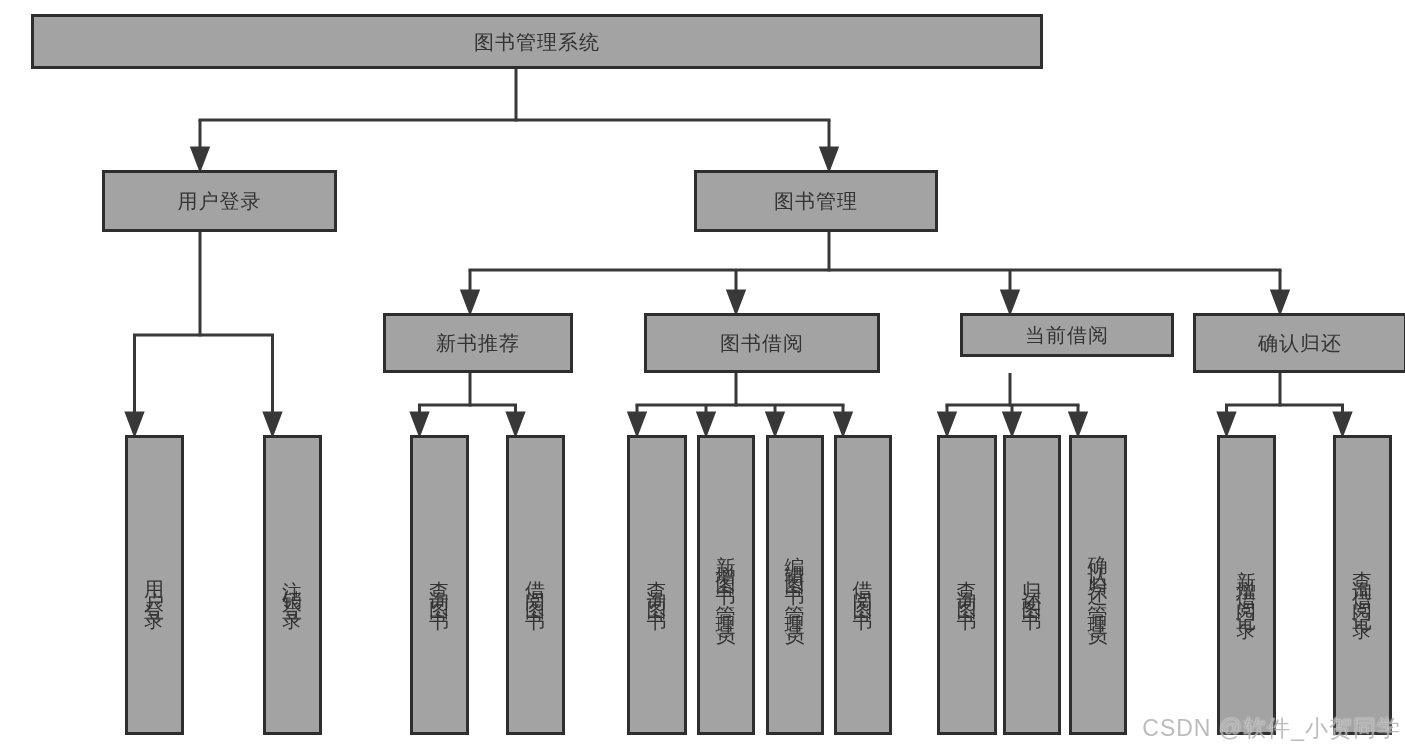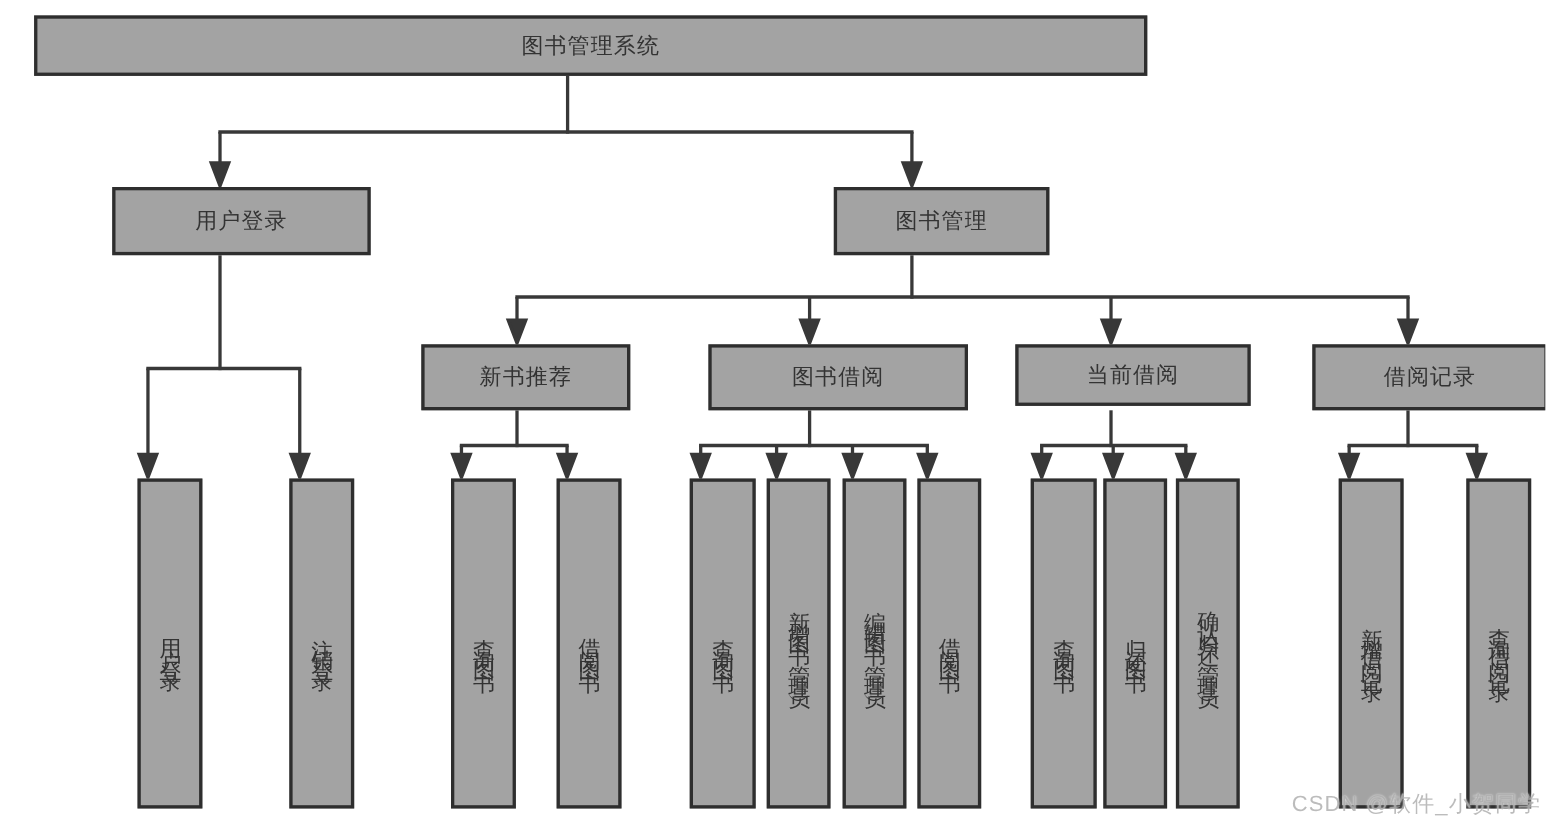--- a/index.html
+++ b/index.html
@@ -39,21 +39,21 @@
     writing-mode: vertical-rl;
     text-orientation: mixed;
     letter-spacing: 10px;
     white-space: normal;
   }
   .watermark {
     position: absolute;
     right: 4px;
     bottom: 3px;
     z-index: 3;
-    font-size: 20px;
+    font-size: 23px;
     color: #b3b3b3;
     opacity: 0.88;
     letter-spacing: 1px;
     text-shadow: 0 0 2px #ffffff;
   }
 </style>
 </head>
 <body>
 
 <div class="stage">
@@ -136,35 +136,35 @@
     </g>
   </svg>
 
   <div class="box" style="left:11px; top:14px; width:1012px; height:55px">
     <span class="lbl">图书管理系统</span>
   </div>
 
   <div class="box" style="left:82px; top:170px; width:235px; height:62px">
     <span class="lbl">用户登录</span>
   </div>
-  <div class="box" style="left:738px; top:170px; width:196px; height:62px">
+  <div class="box" style="left:674px; top:170px; width:244px; height:62px">
     <span class="lbl">图书管理</span>
   </div>
 
   <div class="box" style="left:363px; top:313px; width:190px; height:60px">
     <span class="lbl">新书推荐</span>
   </div>
   <div class="box" style="left:624px; top:313px; width:236px; height:60px">
     <span class="lbl">图书借阅</span>
   </div>
-  <div class="box" style="left:903px; top:313px; width:214px; height:56px">
+  <div class="box" style="left:940px; top:313px; width:214px; height:44px">
     <span class="lbl">当前借阅</span>
   </div>
   <div class="box" style="left:1173px; top:313px; width:214px; height:60px">
-    <span class="lbl">借阅记录</span>
+    <span class="lbl">确认归还</span>
   </div>
 
   <div class="box v" style="left:105px; top:435px; width:59px; height:300px">
     <span class="lbl">用户登录</span>
   </div>
   <div class="box v" style="left:243px; top:435px; width:59px; height:300px">
     <span class="lbl">注销登录</span>
   </div>
 
   <div class="box v" style="left:390px; top:435px; width:59px; height:300px">

